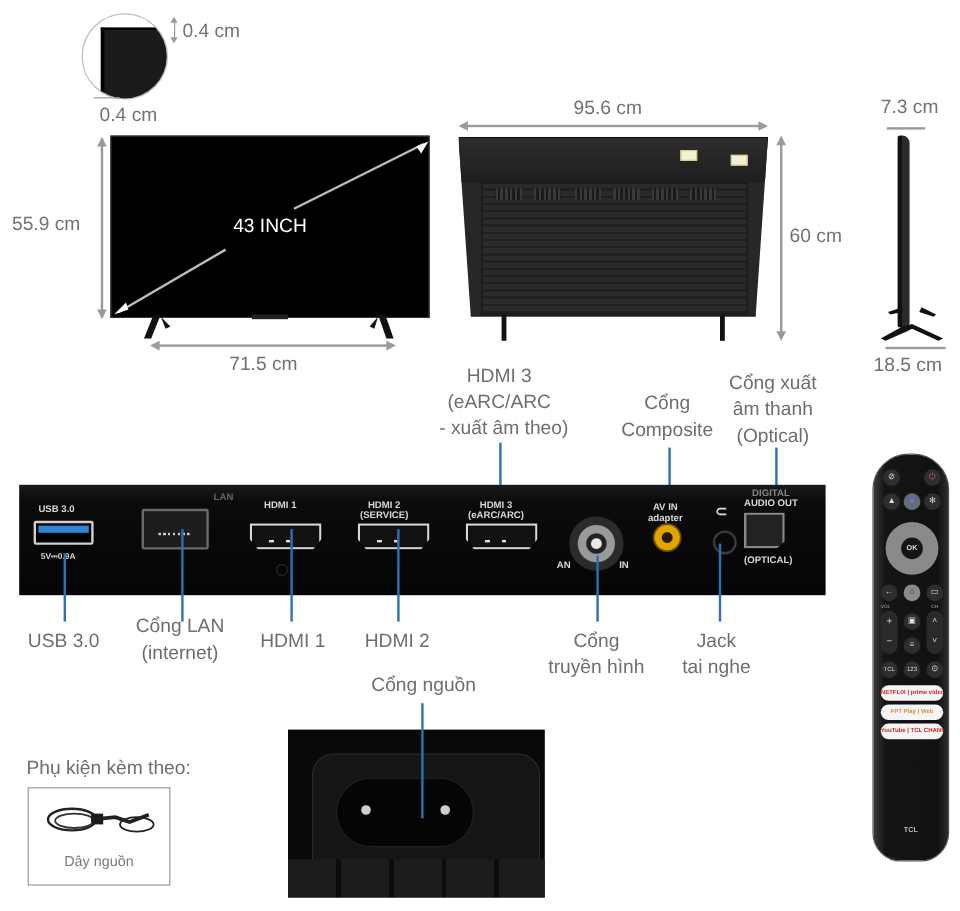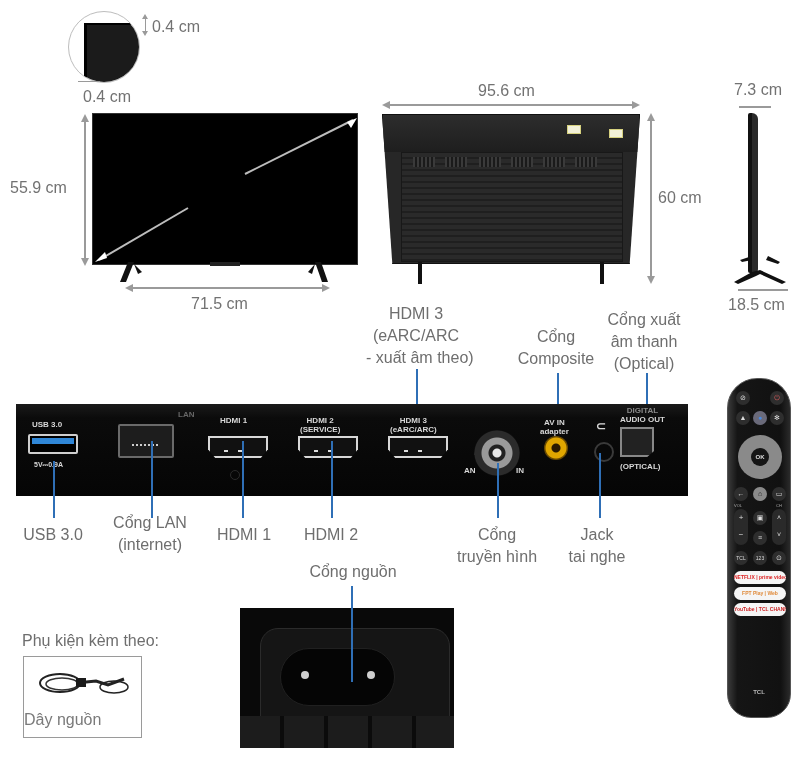--- a/index.html
+++ b/index.html
@@ -62,21 +62,21 @@
   
   .power-photo { position: absolute; left: 240px; top: 608px; width: 214px; height: 140px; background: #090909; overflow: hidden; }
   .power-housing { position: absolute; left: 20px; top: 20px; width: 190px; height: 100px; background: #151515; border: 1px solid #2b2b2b; border-radius: 18px 18px 0 0; }
   .power-inlet { position: absolute; left: 40px; top: 40px; width: 115px; height: 58px; background: #050505; border: 1px solid #202020; border-radius: 30px; }
   .pin { position: absolute; width: 8px; height: 8px; border-radius: 50%; background: #cfcfcf; }
   .power-base { position: absolute; left: 0; top: 108px; width: 100%; height: 32px; background: repeating-linear-gradient(90deg, #1c1c1c 0 40px, #0b0b0b 40px 44px); }
 
   
   .acc-box { position: absolute; left: 23px; top: 656px; width: 119px; height: 82px; border: 1px solid #9a9a9a; background: #fff; }
   .cable { position: absolute; left: 12px; top: 12px; width: 95px; height: 28px; }
-  .acc-label { position: absolute; left: 0; width: 100%; top: 54px; font-size: 16px; color: #7a7a7a; font-weight: 300; }
+  .acc-label { position: absolute; left: 0; width: 100%; top: 54px; text-align: center; font-size: 12px; color: #7a7a7a; font-weight: 300; }
 
   
   .remote { position: absolute; left: 727px; top: 378px; width: 64px; height: 340px; background: linear-gradient(90deg, #3a3a3a 0, #151515 15%, #111 85%, #2a2a2a 100%); border-radius: 30px 30px 24px 24px; border: 1px solid #555; }
   .rbtn { position: absolute; width: 14px; height: 14px; border-radius: 50%; background: #2e2e2e; color: #ddd; font-size: 7px; text-align: center; line-height: 14px; }
   .dpad { position: absolute; left: 10px; top: 56px; width: 44px; height: 44px; border-radius: 50%; background: #8a8a8a; }
   .ok { position: absolute; left: 13px; top: 13px; width: 18px; height: 18px; border-radius: 50%; background: #151515; color: #ddd; font-size: 6px; text-align: center; line-height: 18px; font-weight: bold; }
   .app-btn { position: absolute; left: 6px; width: 52px; height: 13px; border-radius: 7px; background: #f5f5f5; font-size: 5px; font-weight: bold; text-align: center; line-height: 13px; white-space: nowrap; overflow: hidden; }
   .remote-logo { position: absolute; left: 0; width: 100%; top: 310px; text-align: center; color: #bbb; font-size: 6px; font-weight: bold; }
 </style>
 </head>
@@ -97,20 +97,21 @@
 <div class="arr-d" style="left:81px; top:258px;"></div>
 <div class="dim" style="left:10px; top:178px;">55.9 cm</div>
 
 <div class="tv-front">
   <svg class="tv-diag" width="266" height="152">
     <line x1="6" y1="146" x2="95" y2="94" stroke="#bdbdbd" stroke-width="2"></line>
     <line x1="152" y1="60" x2="260" y2="6" stroke="#bdbdbd" stroke-width="2"></line>
     <polygon points="2,148 12,138 14,144" fill="#fff"></polygon>
     <polygon points="264,4 254,8 258,14" fill="#fff"></polygon>
   </svg>
+  <div class="tv-inch">43 INCH</div>
   <div class="tv-bar"></div>
 </div>
 <svg class="abs" style="left:120px; top:262px;" width="210" height="22">
   <polygon points="8,0 14,0 6,20 0,20" fill="#111"></polygon>
   <polygon points="14,2 22,10 18,12" fill="#111"></polygon>
   <polygon points="195,0 201,0 208,20 202,20" fill="#111"></polygon>
   <polygon points="195,2 188,10 192,12" fill="#111"></polygon>
 </svg>
 <div class="hline" style="left:130px; top:287px; width:196px;"></div>
 <div class="arr-l" style="left:125px; top:284px;"></div>

